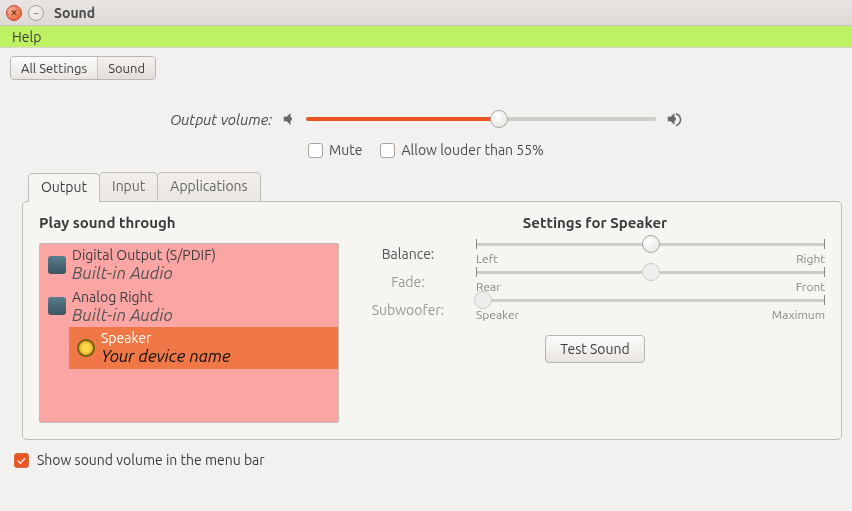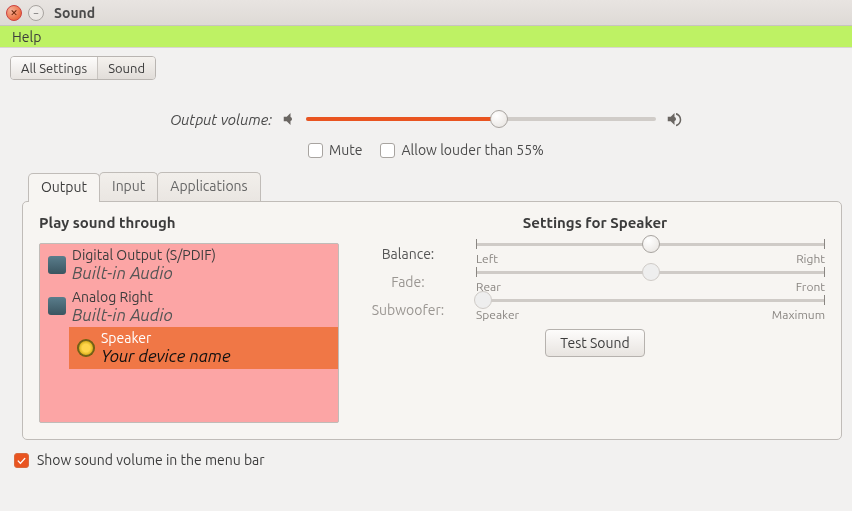--- a/index.html
+++ b/index.html
@@ -189,21 +189,21 @@
     display:flex; justify-content:space-between;
     font-size:12px; color:#8a8682; margin-top:6px;
   }
   .btn {
     display:inline-block;
     padding:5px 14px;
     border:1px solid #b6b2ae;
     border-radius:4px;
     background: linear-gradient(#fdfcfb,#e8e4e0);
     font-size:14px;
-    margin-top:2px;
+    margin-top:8px;
   }
   .footer-chk {
     margin-top:12px;
     display:flex; align-items:center; gap:8px;
     padding-left:4px;
   }
   .footer-chk .box {
     width:15px; height:15px; border:1px solid #d96a3e;
     background:#e95420; border-radius:3px;
     display:flex; align-items:center; justify-content:center;

